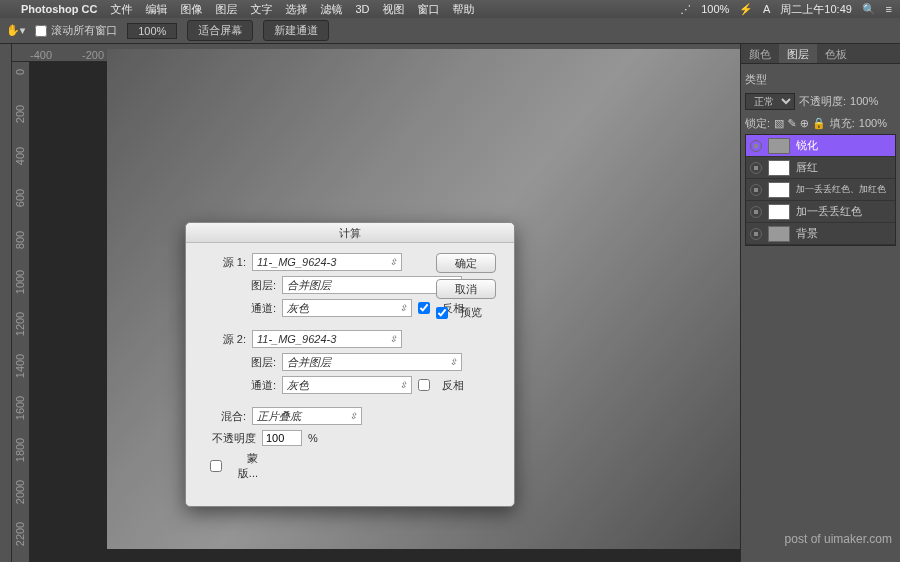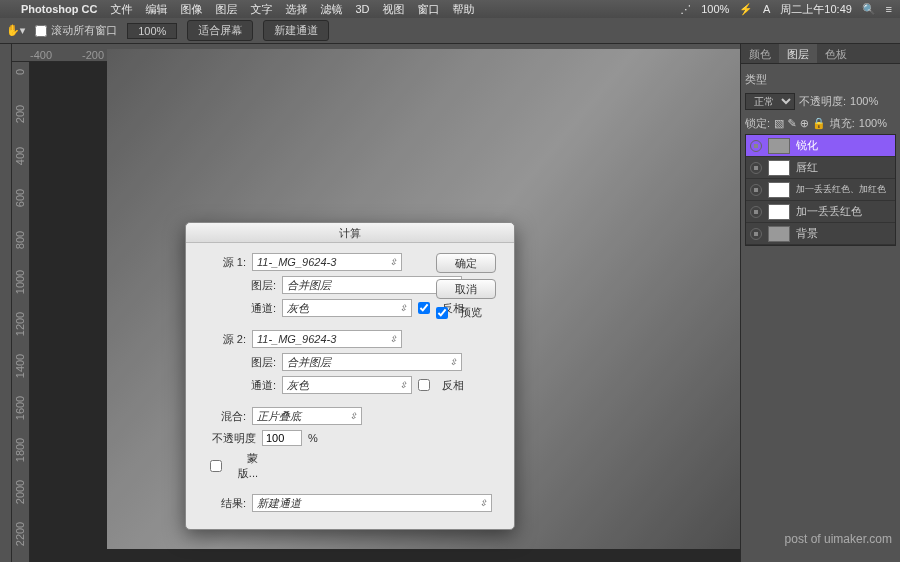--- a/index.html
+++ b/index.html
@@ -205,26 +205,20 @@
             <span>%</span>
           </div>
         <div class="dlg-row">
             <label class="chkrow" style="margin-left:12px">
               <input type="checkbox" style="">
               <span>蒙版...</span>
             </label>
           </div>
 
         <div style="height:8px"></div>
-        <div class="dlg-row">
-            <label>结果:</label>
-            <div class="sel" style="max-width:240px">
-              <span>新建通道</span>
-            </div>
-          </div>
       </div>
     </div>
   </div>
 
   <div class="right-panels">
     <div class="panel-tabs">
       <div class="panel-tab">颜色</div>
       <div class="panel-tab active">图层</div>
       <div class="panel-tab">色板</div>
     </div>

